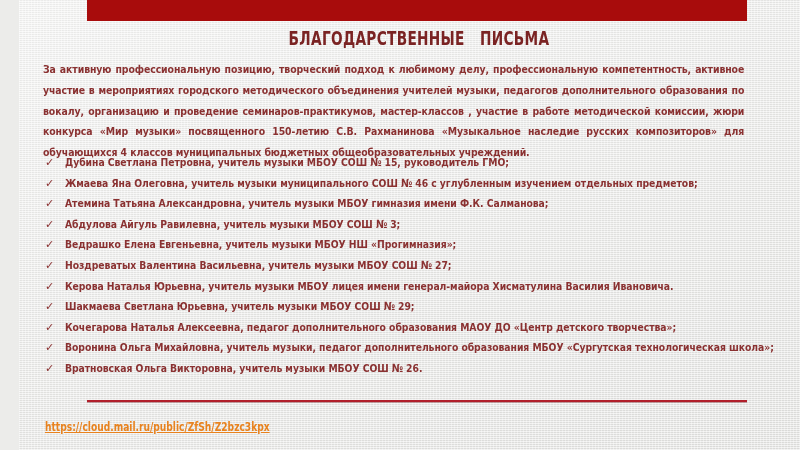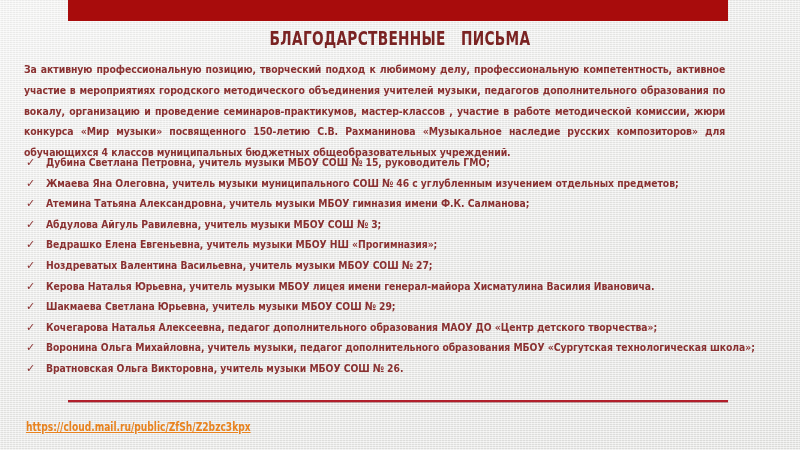--- a/index.html
+++ b/index.html
@@ -16,20 +16,21 @@
   }
   
   #slide {
     position: absolute;
     inset: 0;
     background-color: #ececeb;
     background-image:
       repeating-linear-gradient(0deg, rgba(255,255,255,0.55) 0px, rgba(255,255,255,0.55) 1px, rgba(0,0,0,0.018) 1px, rgba(0,0,0,0.018) 2px),
       repeating-linear-gradient(90deg, rgba(255,255,255,0.35) 0px, rgba(255,255,255,0.35) 1px, rgba(0,0,0,0.015) 1px, rgba(0,0,0,0.015) 3px),
       linear-gradient(160deg, #f4f4f3 0%, #e8e8e6 55%, #e2e2e0 100%);
+    margin-left: 19px;
   }
 
   
   #top-bar {
     position: absolute;
     left: 68px;
     top: 0px;
     width: 660px;
     height: 21px;
     background: #a80c0c;

